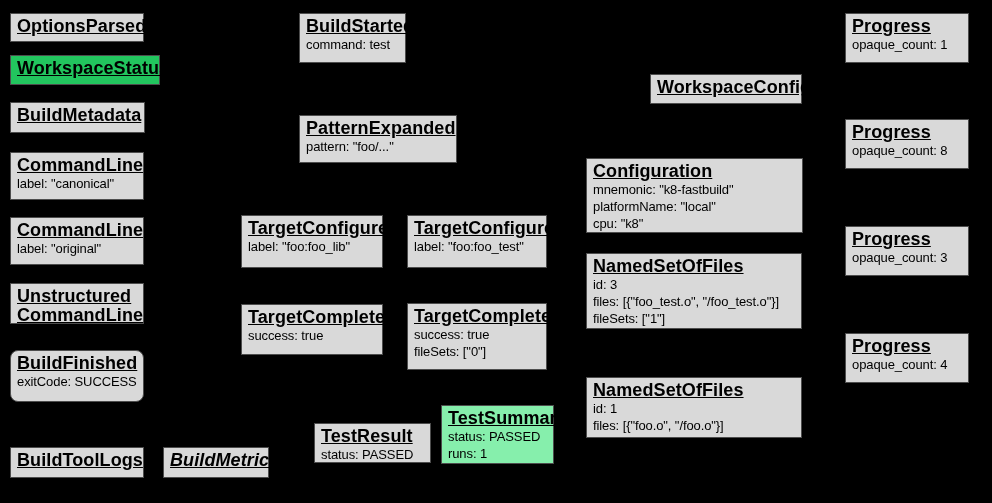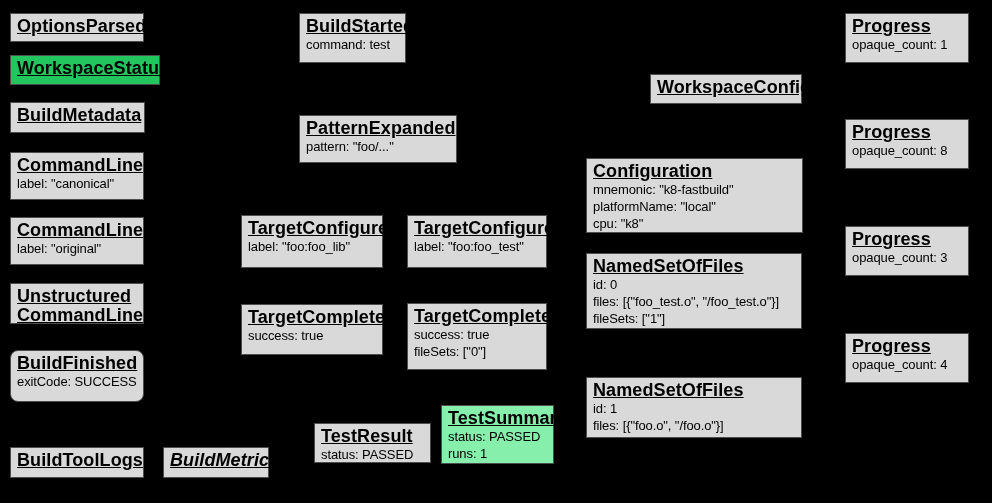--- a/index.html
+++ b/index.html
@@ -109,21 +109,21 @@
       <div class="node-title">WorkspaceConfig</div>
     </div>
     <div class="node" style="left: 586px; top: 158px; width: 217px; height: 75px; background: rgb(217, 217, 217); border-color: rgb(77, 77, 77); color: rgb(0, 0, 0);">
       <div class="node-title">Configuration</div>
       <div class="node-line">mnemonic: "k8-fastbuild"</div>
       <div class="node-line">platformName: "local"</div>
       <div class="node-line">cpu: "k8"</div>
     </div>
     <div class="node" style="left: 586px; top: 253px; width: 216px; height: 76px; background: rgb(217, 217, 217); border-color: rgb(77, 77, 77); color: rgb(0, 0, 0);">
       <div class="node-title">NamedSetOfFiles</div>
-      <div class="node-line">id: 0</div>
+      <div class="node-line">id: 3</div>
       <div class="node-line">files: [{"foo_test.o", "/foo_test.o"}]</div>
       <div class="node-line">fileSets: ["1"]</div>
     </div>
     <div class="node" style="left: 586px; top: 377px; width: 216px; height: 61px; background: rgb(217, 217, 217); border-color: rgb(77, 77, 77); color: rgb(0, 0, 0);">
       <div class="node-title">NamedSetOfFiles</div>
       <div class="node-line">id: 1</div>
       <div class="node-line">files: [{"foo.o", "/foo.o"}]</div>
     </div>
     <div class="node" style="left: 845px; top: 13px; width: 124px; height: 50px; background: rgb(217, 217, 217); border-color: rgb(77, 77, 77); color: rgb(0, 0, 0);">
       <div class="node-title">Progress</div>

